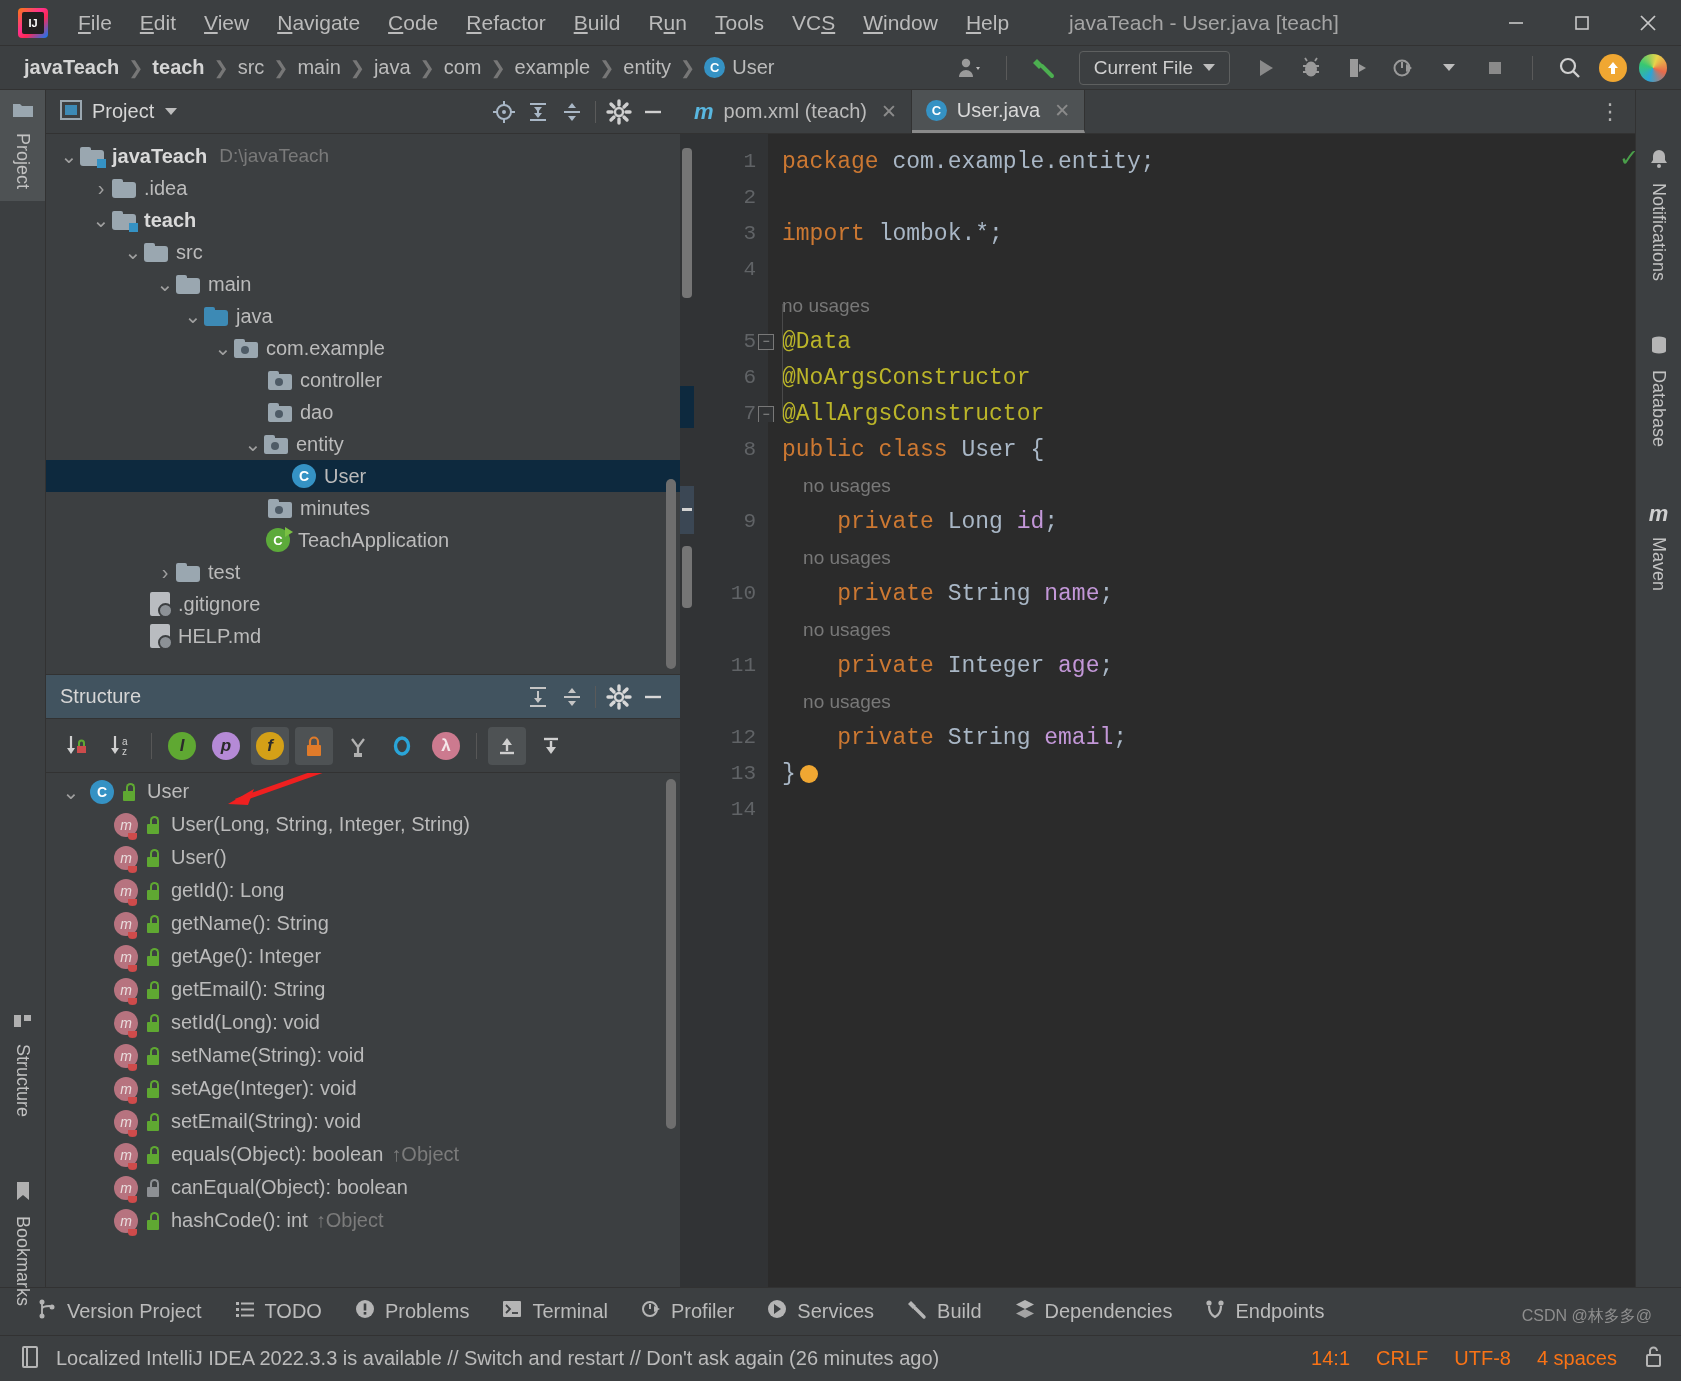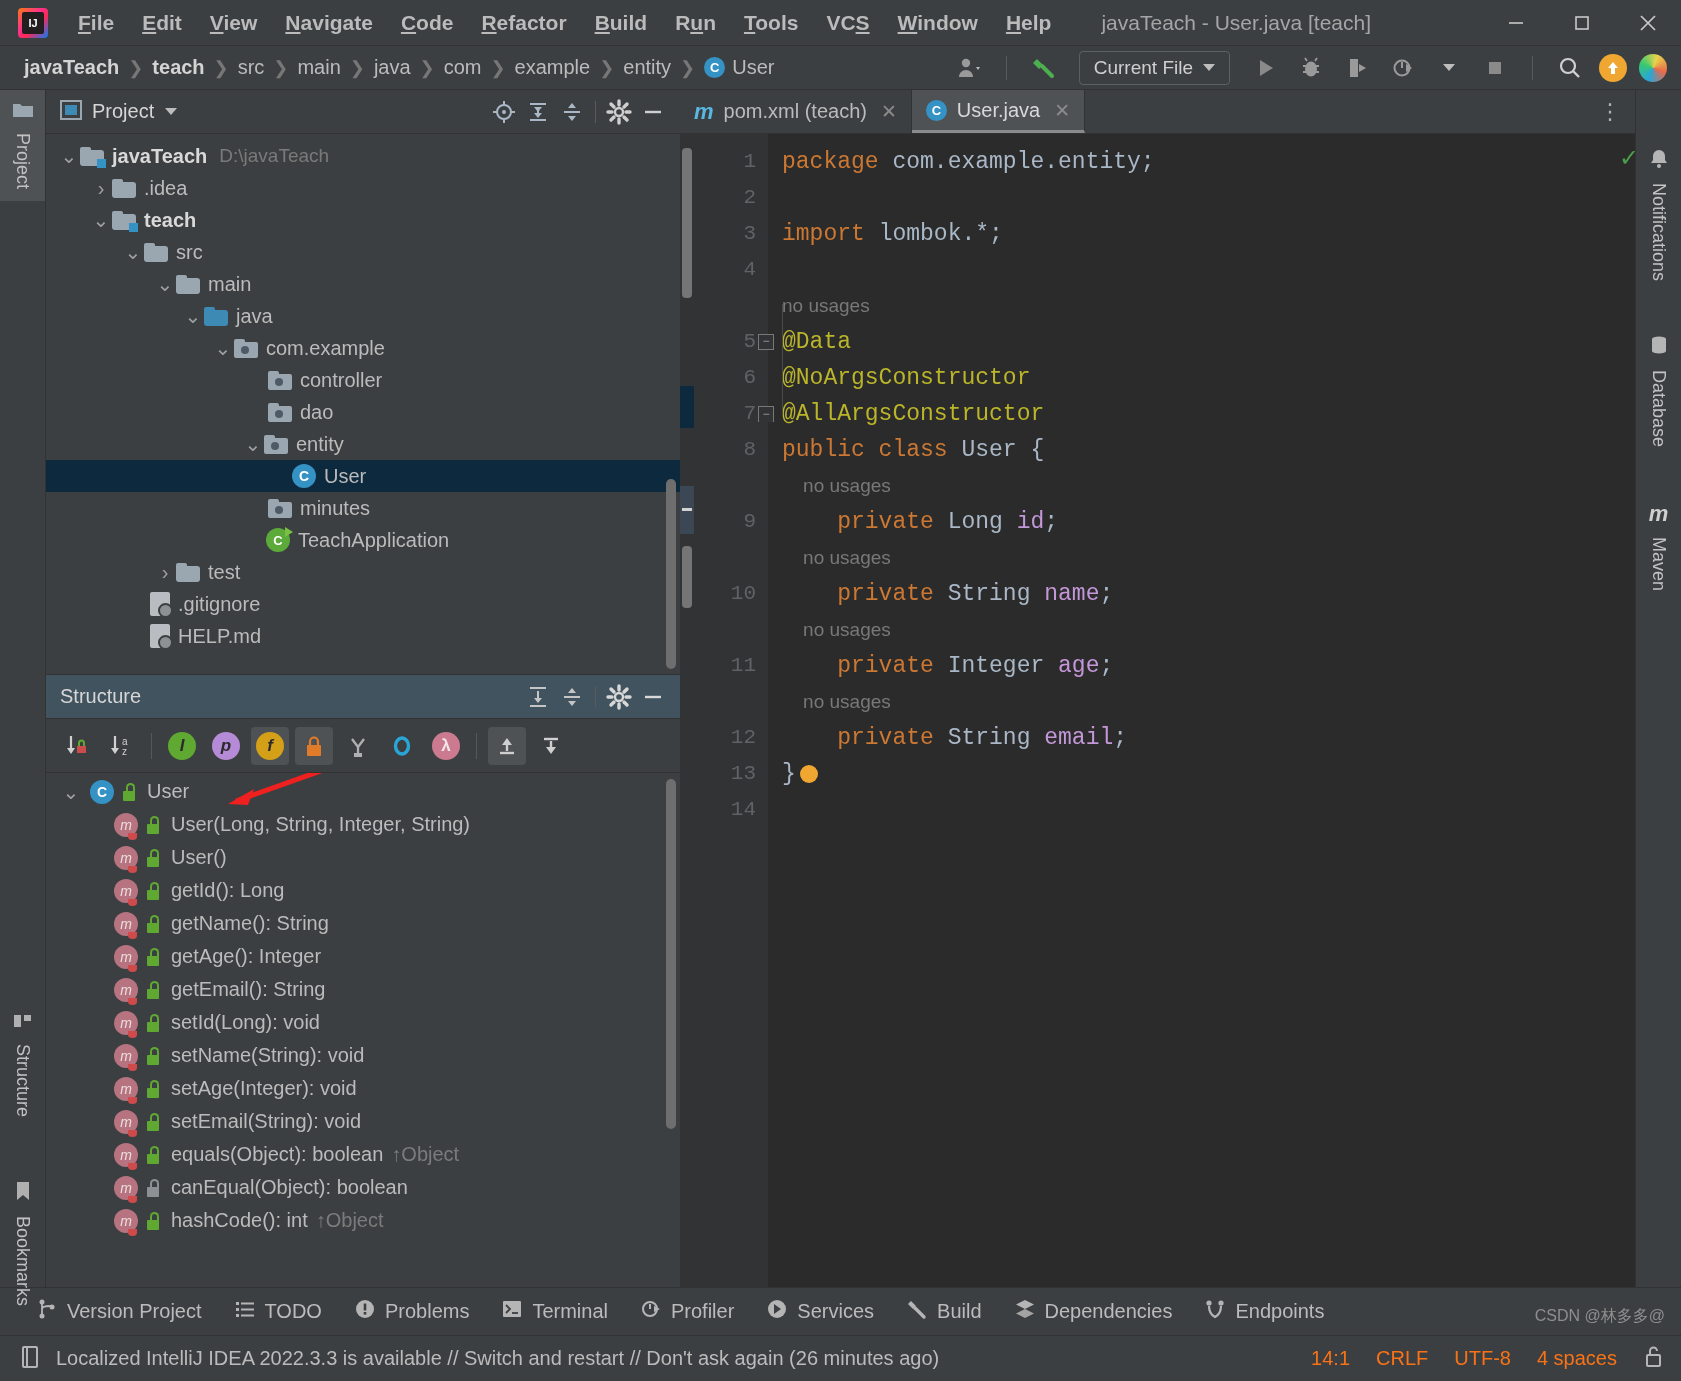--- a/index.html
+++ b/index.html
@@ -31,30 +31,30 @@
     border-radius: 4px;
   }
   .ij-logo::after {
     content: "IJ";
     position: absolute; inset: 4px;
     background: #231f20; color: #fff;
     font-size: 11px; font-weight: bold;
     display: flex; align-items: center; justify-content: center;
     border-radius: 2px;
   }
-  .menu { display: flex; align-items: center; gap: 0; font-weight: bold; }
+  .menu { display: flex; align-items: center; gap: 0; }
   .menu-item {
     color: #bbbbbb; font-size: 21px;
     padding: 4px 14px; cursor: default;
     white-space: nowrap;
   }
   .menu-item u { text-decoration: underline; }
   .win-title {
     color: #a5a5a5; font-size: 21px;
-    margin-left: 36px; white-space: nowrap;
+    margin-left: 46px; white-space: nowrap;
   }
   .win-ctl { margin-left: auto; display: flex; align-items: center; }
   .win-btn {
     width: 66px; height: 46px;
     display: flex; align-items: center; justify-content: center;
     color: #c8c8c8; font-size: 22px;
   }
   .win-btn svg { display: block; }
 
   
@@ -317,21 +317,21 @@
   }
   .twb-item { display: flex; align-items: center; gap: 9px; color: #bbbbbb; font-size: 20px; white-space: nowrap; }
   .statusbar {
     height: 46px; flex: 0 0 46px;
     background: #3c3f41; border-top: 1px solid #323232;
     display: flex; align-items: center; padding: 0 18px; gap: 14px;
   }
   .status-msg { color: #bbbbbb; font-size: 20px; white-space: nowrap; }
   .status-right { margin-left: auto; display: flex; align-items: center; gap: 26px; }
   .status-right span { color: #f97316; font-size: 20px; }
-  .watermark { position: absolute; right: 16px; bottom: 54px; color: #8e8e8e; font-size: 16px; }
+  .watermark { position: absolute; right: 29px; bottom: 54px; color: #8e8e8e; font-size: 16px; }
 </style>
 </head>
 <body>
 
 <div class="app">
 
   <div class="titlebar">
     <div class="ij-logo"></div>
     <div class="menu">
       <div class="menu-item"><u>F</u>ile</div>

